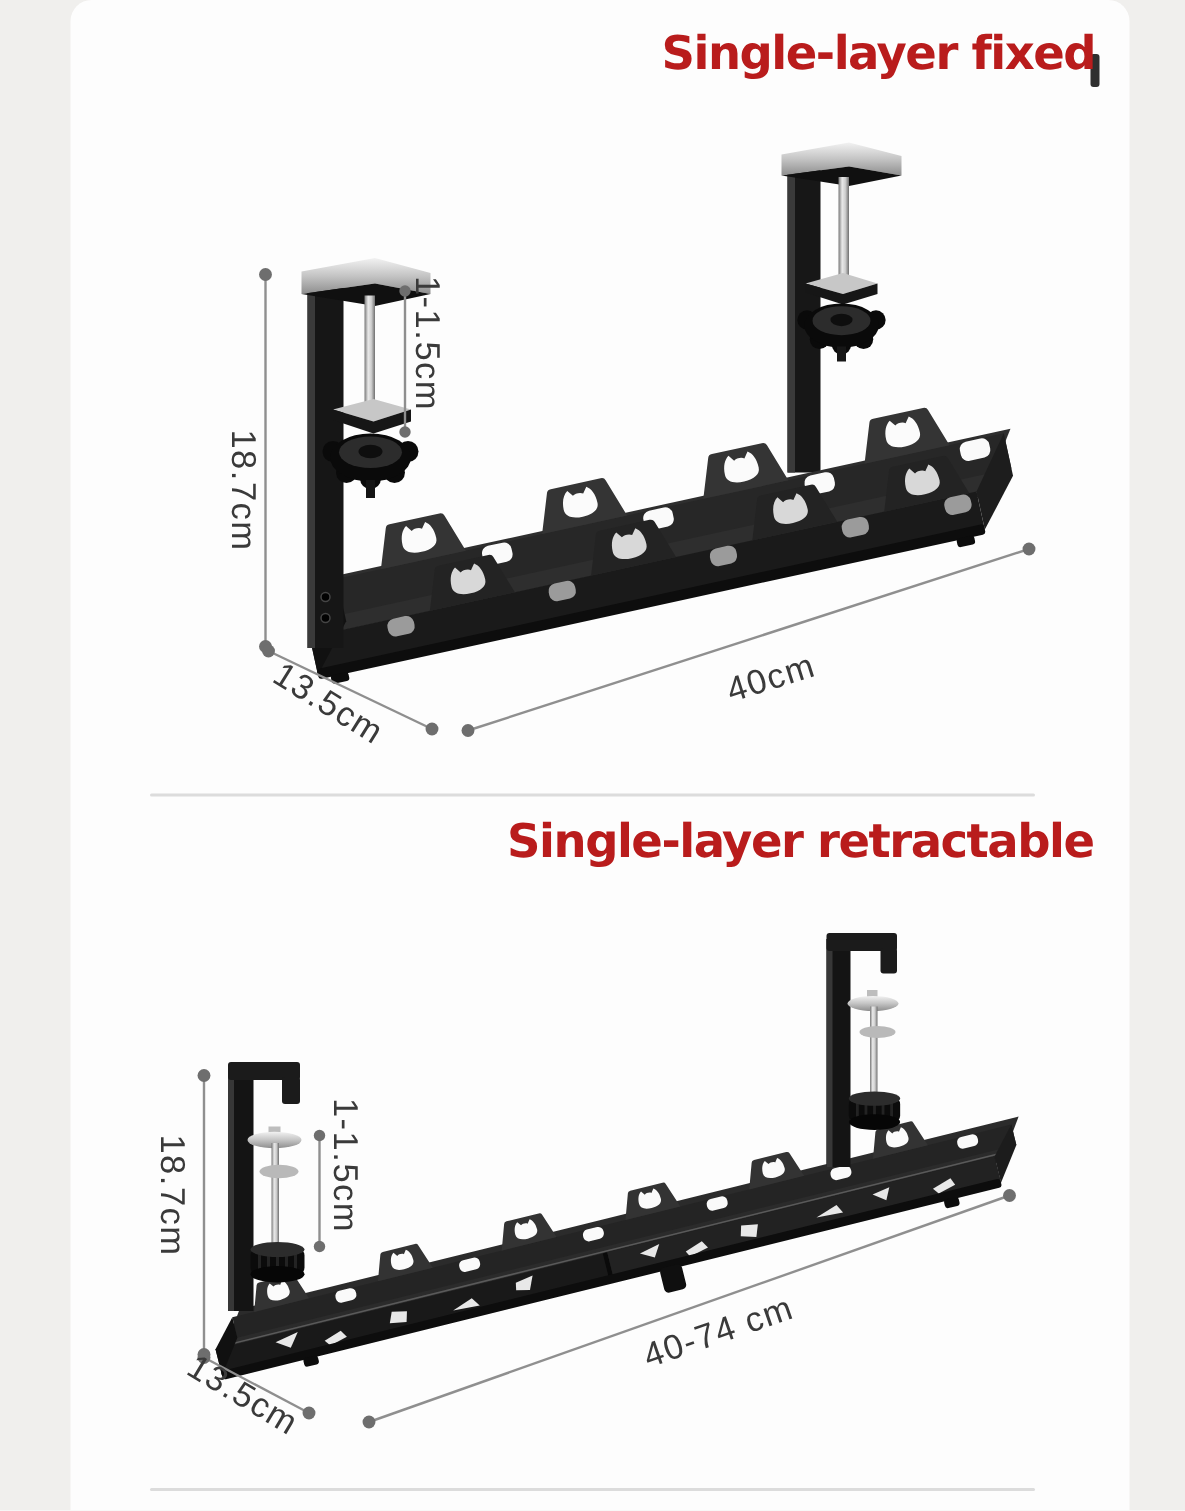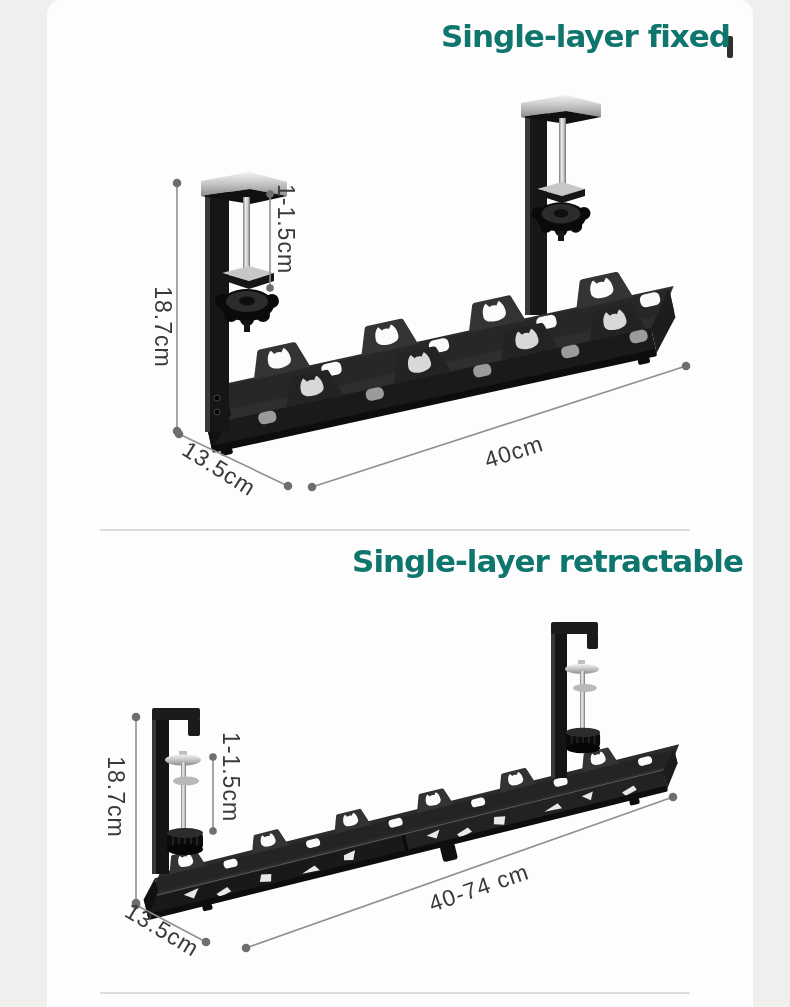--- a/index.html
+++ b/index.html
@@ -12,25 +12,25 @@
   .card{
     position:absolute;left:47px;top:0;width:706px;height:1007px;
     background:#fdfdfd;border-radius:14px 14px 0 0;
   }
   .edge-artifact{
     position:absolute;left:727px;top:36px;width:6px;height:22px;
     background:#2f2f2f;border-radius:2px;
   }
   .title{
     position:absolute;white-space:nowrap;
-    color:#0f766e;font-weight:700;font-size:31px;letter-spacing:-1px;
+    color:#b91c1c;font-weight:700;font-size:31px;letter-spacing:-1px;
     font-family:"DejaVu Sans", sans-serif;
   }
   .title.s1{top:18px;right:60px;}
-  .title.s2{top:543px;right:47px;}
+  .title.s2{top:543px;right:61px;}
   .divider{
     position:absolute;left:100px;width:590px;height:2px;
     background:#dcdcdc;border-radius:1px;
   }
   .divider.d1{top:529px;}
   .divider.d2{top:992px;}
   .art{position:absolute;left:0;}
   .art.s1{top:0;}
   .art.s2{top:529px;}
   .dim{

